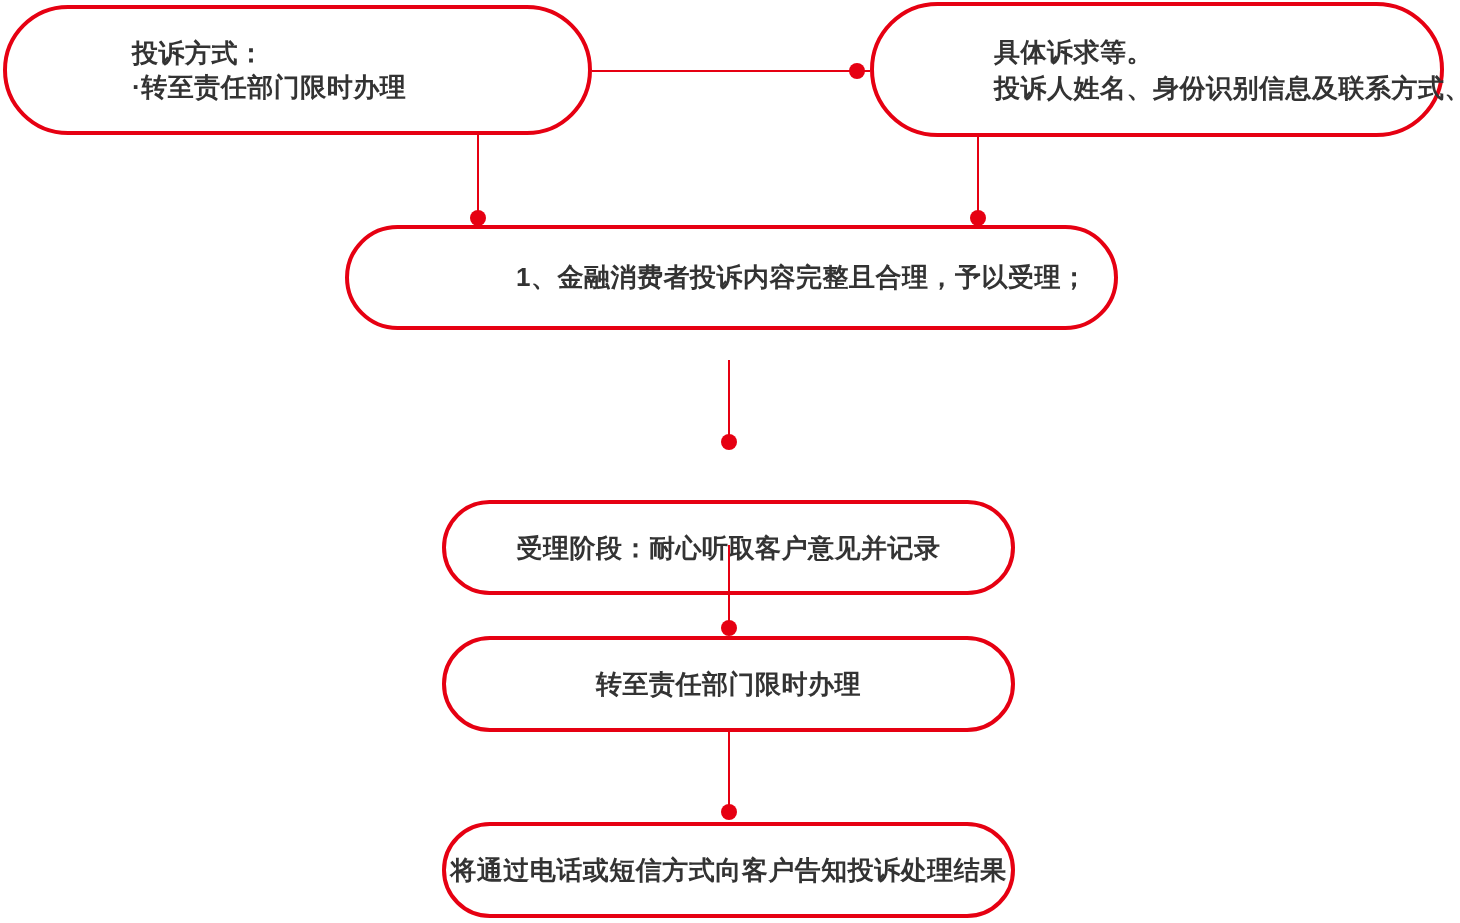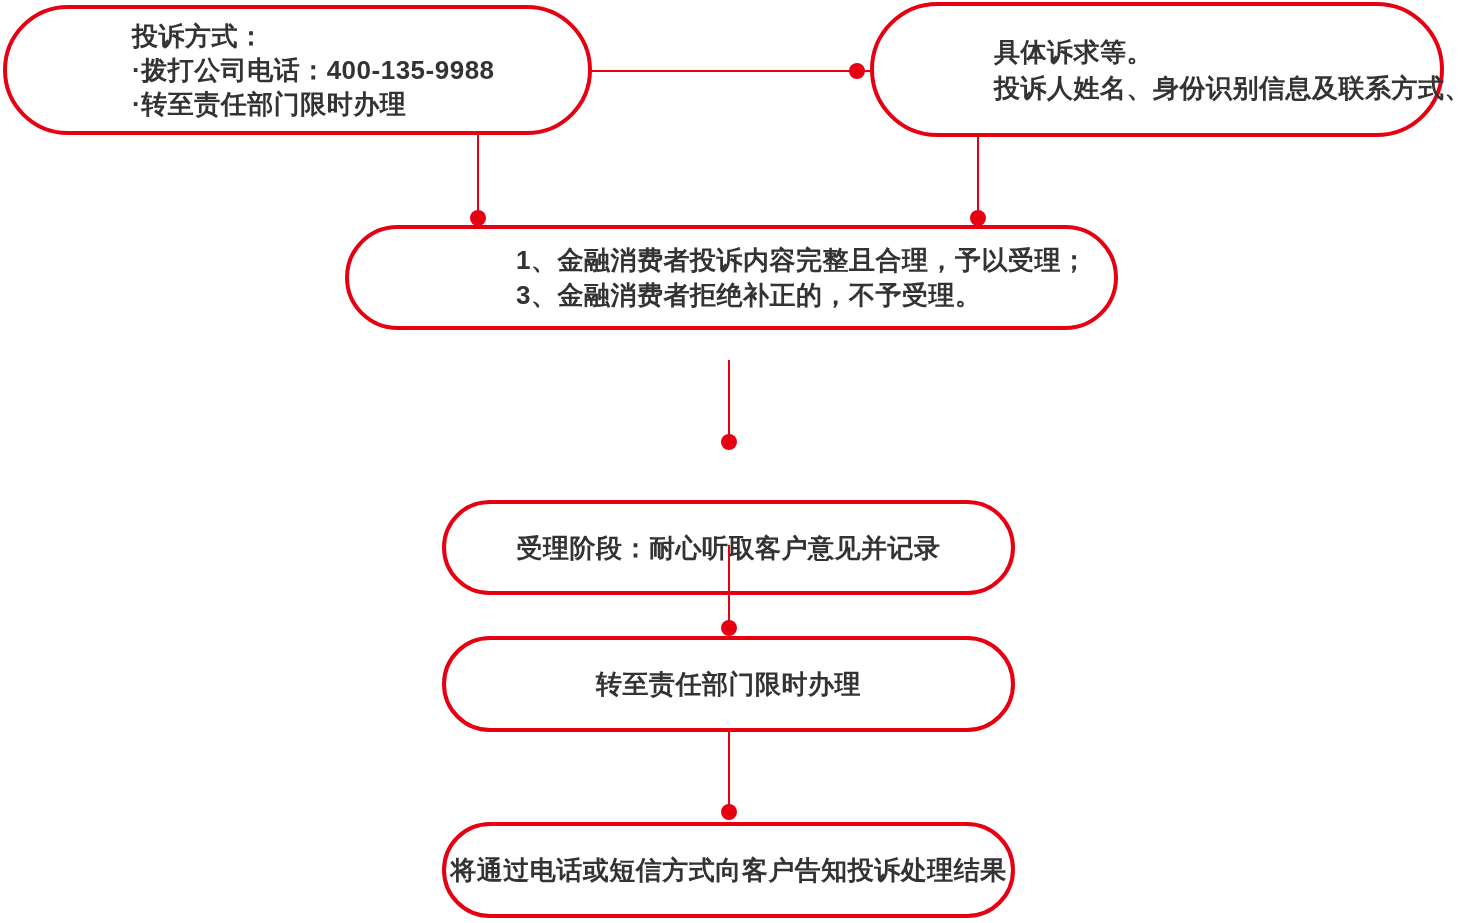--- a/index.html
+++ b/index.html
@@ -83,36 +83,34 @@
 
   <div class="line" style="left:728px;top:545px;width:2px;height:85px;"></div>
   <div class="dot" style="left:721px;top:620px;"></div>
 
   <div class="line" style="left:728px;top:730px;width:2px;height:84px;"></div>
   <div class="dot" style="left:721px;top:804px;"></div>
 
   <div class="node b1">
     <div class="node-text">
       <div>投诉方式：</div>
-      <div>·拨打公司电话：400-135-9988</div>
       <div>·转至责任部门限时办理</div>
     </div>
   </div>
 
   <div class="node b2">
     <div class="node-text">
       <div>具体诉求等。</div>
       <div>投诉人姓名、身份识别信息及联系方式、</div>
     </div>
   </div>
 
   <div class="node b3">
     <div class="node-text">
       <div>1、金融消费者投诉内容完整且合理，予以受理；</div>
-      <div>3、金融消费者拒绝补正的，不予受理。</div>
     </div>
   </div>
 
   <div class="node b4">
     <div class="node-text">
       <div>受理阶段：耐心听取客户意见并记录</div>
     </div>
   </div>
 
   <div class="node b5">

